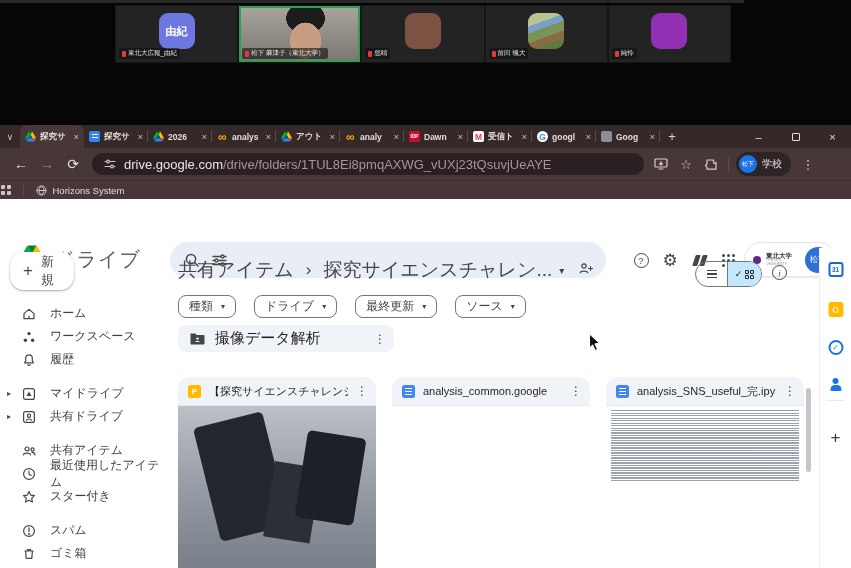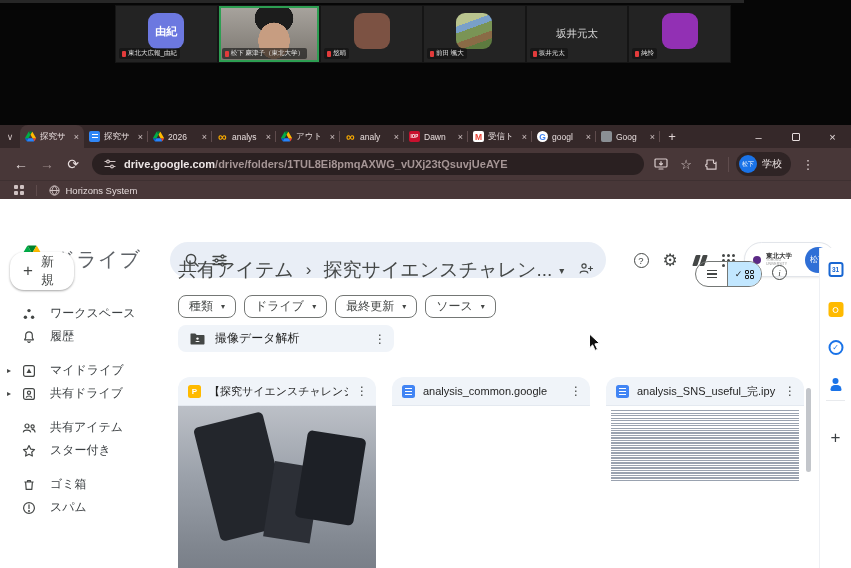--- a/index.html
+++ b/index.html
@@ -25,21 +25,21 @@
     background:rgba(15,15,15,.6);border-radius:2px;padding:1px 3px;color:#e6e6e6;font-size:6.5px;white-space:nowrap;overflow:hidden;}
   .mic-off{display:inline-block;width:4px;height:6px;background:#e23b3b;border-radius:1px;flex:none;}
   .tile-name-center{position:absolute;left:0;right:0;top:38%;text-align:center;color:#d9d9d9;font-size:10.5px;}
 
   
   .tabstrip{position:absolute;top:125px;left:0;right:0;height:23px;background:#352829;display:flex;align-items:flex-end;}
   .tab-search{width:20px;height:23px;display:flex;align-items:center;justify-content:center;color:#cfc2c2;font-size:9px;}
   .tab{width:64px;height:23px;display:flex;align-items:center;gap:4px;padding:0 5px;position:relative;color:#e6dcdc;}
   .tab.active{background:#483738;border-radius:8px 8px 0 0;}
   .tab:not(.active)::after{content:"";position:absolute;right:0;top:6px;height:11px;width:1px;background:#5f4c4d;}
-  .tab-label{flex:1;font-size:8.5px;white-space:nowrap;overflow:hidden;}
+  .tab-label{flex:1;font-size:8.5px;white-space:nowrap;overflow:hidden;font-weight:bold;}
   .tab-close{font-size:9px;color:#cfc2c2;flex:none;}
   .fav{width:11px;height:11px;flex:none;display:flex;align-items:center;justify-content:center;border-radius:2px;font-weight:bold;}
   .fav svg{width:11px;height:11px;display:block;}
   .fav-docs{background:#3086f6;}
   .fav-docs i{display:block;width:6px;height:5px;background:repeating-linear-gradient(#fff 0 1px, rgba(0,0,0,0) 1px 2.5px);}
   .fav-colab{color:#f9ab00;font-size:12px;font-weight:700;}
   .fav-iop{background:#c8102e;color:#fff;font-size:4.5px;letter-spacing:0;}
   .fav-gmail{background:#fff;color:#ea4335;font-size:8.5px;}
   .fav-google{background:#fff;border-radius:50%;color:#4285f4;font-size:8.5px;}
   .fav-generic{background:#8a8f94;}
@@ -47,30 +47,30 @@
   .win-controls{position:absolute;right:0;top:0;height:23px;display:flex;align-items:center;}
   .win-btn{width:37px;height:23px;display:flex;align-items:center;justify-content:center;color:#e6dcdc;font-size:11px;}
   .restore-box{width:8px;height:8px;border:1px solid #e6dcdc;border-radius:1px;}
 
   
   .toolbar{position:absolute;top:148px;left:0;right:0;height:32px;background:#483738;display:flex;align-items:center;padding:0 8px;}
   .nav-btn{width:26px;text-align:center;font-size:14px;color:#e8dede;}
   .nav-btn.dim{color:#9b8a8a;}
   .url-pill{margin-left:6px;width:552px;height:22px;border-radius:11px;background:#2a2021;display:flex;align-items:center;gap:8px;padding:0 12px;}
   .site-icon svg{display:block;}
-  .url-text{font-size:11px;white-space:nowrap;overflow:hidden;font-weight:bold;}
+  .url-text{font-size:13px;white-space:nowrap;overflow:hidden;}
   .url-domain{color:#ece5e5;} .url-path{color:#a59595;}
   .tb-icon{margin-left:9px;color:#d9cccc;font-size:13px;display:flex;align-items:center;justify-content:center;width:16px;}
   .tb-sep{width:1px;height:15px;background:#5f4c4d;margin:0 7px 0 9px;}
   .profile-chip{height:24px;border-radius:12px;background:#2f2425;display:flex;align-items:center;gap:5px;padding:2px 9px 2px 3px;}
   .profile-av{width:18px;height:18px;border-radius:50%;background:#1a73e8;color:#fff;font-size:6px;display:flex;align-items:center;justify-content:center;}
   .profile-name{color:#eae2e2;font-size:10px;}
 
   
-  .bookmarks{position:absolute;top:180px;left:0;right:0;height:19px;background:#483738;border-top:1px solid #3e3031;display:flex;align-items:center;padding:0 14px;}
+  .bookmarks{position:absolute;top:180px;left:0;right:0;height:19px;background:#483738;border-top:1px solid #3e3031;display:flex;align-items:center;padding:0 1px;}
   .apps2x2{display:grid;grid-template-columns:4px 4px;grid-template-rows:4px 4px;gap:1.5px;}
   .apps2x2 b{background:#cfc2c2;border-radius:1px;}
   .bm-sep{width:1px;height:11px;background:#5f4c4d;margin:0 12px;}
   .bookmark{display:flex;align-items:center;gap:6px;color:#e4dada;font-size:9.5px;}
 
   
   .drive{position:absolute;top:199px;left:0;right:0;bottom:0;background:#fff;color:#1f1f1f;}
   .d-header{position:absolute;top:12px;left:0;right:0;height:49px;margin-top:24px;}
   .d-logo{position:absolute;left:18px;top:10px;width:28px;height:26px;}
   .d-brand{position:absolute;left:55px;top:11px;font-size:20px;color:#5f6368;letter-spacing:1px;}
@@ -115,26 +115,26 @@
   .view-toggle{position:absolute;left:527px;top:13px;width:67px;height:26px;border:1px solid #747775;border-radius:13px;display:flex;overflow:hidden;}
   .seg{display:flex;align-items:center;justify-content:center;gap:3px;}
   .seg-list{width:31px;}
   .seg-grid{flex:1;background:#c2e7ff;border-left:1px solid #747775;}
   .list-ic{display:block;width:10px;height:8px;background:repeating-linear-gradient(#444746 0 1.4px, rgba(0,0,0,0) 1.4px 3.3px);}
   .seg-check{font-size:9px;color:#1f1f1f;}
   .grid-ic{display:grid;grid-template-columns:4px 4px;grid-template-rows:4px 4px;gap:1px;}
   .grid-ic b{border:1px solid #1f1f1f;border-radius:1px;}
   .info-circle{position:absolute;left:604px;top:17px;width:15px;height:15px;border:1.3px solid #444746;border-radius:50%;
     display:flex;align-items:center;justify-content:center;font-size:9px;color:#444746;font-family:"Liberation Serif",serif;font-style:italic;}
-  .chips{position:absolute;left:10px;top:47px;display:flex;gap:8px;}
+  .chips{position:absolute;left:10px;top:47px;display:flex;gap:18px;}
   .chip{height:23px;border:1px solid #747775;border-radius:8px;display:flex;align-items:center;gap:8px;padding:0 10px;font-size:12px;color:#444746;}
   .chip .caret{font-size:8px;}
   .folder-chip{position:absolute;left:10px;top:77px;width:216px;height:27px;background:#f0f4f9;border-radius:8px;
     display:flex;align-items:center;gap:10px;padding:0 8px 0 12px;}
-  .folder-chip .fname{flex:1;font-size:12px;color:#1f1f1f;white-space:nowrap;overflow:hidden;}
+  .folder-chip .fname{flex:1;font-size:15px;color:#1f1f1f;white-space:nowrap;overflow:hidden;}
   .kebab{color:#444746;font-size:12px;width:12px;text-align:center;}
 
   .card{position:absolute;top:129px;width:198px;height:230px;background:#f0f4f9;border-radius:12px;overflow:hidden;}
   .card1{left:10px;} .card2{left:224px;} .card3{left:438px;}
   .card-head{height:28px;display:flex;align-items:center;gap:8px;padding:0 8px 0 10px;}
   .card-title{flex:1;font-size:11px;color:#1f1f1f;white-space:nowrap;overflow:hidden;}
   .ficon{width:13px;height:13px;border-radius:2.5px;flex:none;display:flex;align-items:center;justify-content:center;}
   .ficon-slides{background:#ffba00;color:#fff;font-size:8px;font-weight:bold;}
   .ficon-nb{background:#4285f4;}
   .ficon-nb i{display:block;width:7px;height:7px;background:repeating-linear-gradient(#fff 0 1px, rgba(0,0,0,0) 1px 2.8px);}
@@ -197,27 +197,20 @@
       </div>
 
       <div class="tile">
         <div class="tile-avatar av-house"></div>
         <div class="tile-label">
           <span class="mic-off"></span>
           <span>前田 颯大</span>
         </div>
       </div>
 
-      <div class="tile">
-        <div class="tile-name-center">坂井元太</div>
-        <div class="tile-label">
-          <span class="mic-off"></span>
-          <span>坂井元太</span>
-        </div>
-      </div>
 
       <div class="tile">
         <div class="tile-avatar av-purple"></div>
         <div class="tile-label">
           <span class="mic-off"></span>
           <span>純怜</span>
         </div>
       </div>
 
     </div>
@@ -440,20 +433,28 @@
     <div class="sidebar">
       <div class="new-btn">
         <span class="new-plus">+</span>
         <span class="new-label">新規</span>
       </div>
 
       <div class="nav">
         <div class="nav-group">
           <div class="nav-item">
             <span class="nicon">
+                <svg viewBox="0 0 16 16" fill="none" stroke="#444746" stroke-width="1.2" stroke-linejoin="round">
+                  <path d="M3 7.6L8 3.4l5 4.2v5.1H3zM8 12.7V9.8"></path>
+                </svg>
+              </span>
+            <span class="nlabel">ホーム</span>
+          </div>
+          <div class="nav-item">
+            <span class="nicon">
                 <svg viewBox="0 0 16 16" fill="#444746">
                   <circle cx="8" cy="4.6" r="1.7"></circle>
                   <circle cx="4.4" cy="11.2" r="1.7"></circle>
                   <circle cx="11.6" cy="11.2" r="1.7"></circle>
                 </svg>
               </span>
             <span class="nlabel">ワークスペース</span>
           </div>
           <div class="nav-item">
             <span class="nicon">
@@ -496,46 +497,55 @@
                   <circle cx="6" cy="6" r="2"></circle>
                   <path d="M2.4 12c.5-2.4 6.7-2.4 7.2 0"></path>
                   <circle cx="11.6" cy="6.5" r="1.6"></circle>
                   <path d="M11 9.4c1.9.1 2.8 1.2 3 2.6"></path>
                 </svg>
               </span>
             <span class="nlabel">共有アイテム</span>
           </div>
           <div class="nav-item">
             <span class="nicon">
+                <svg viewBox="0 0 16 16" fill="none" stroke="#444746" stroke-width="1.2" stroke-linecap="round">
+                  <circle cx="8" cy="8" r="5.4"></circle>
+                  <path d="M8 5v3.2l2.2 1.3"></path>
+                </svg>
+              </span>
+            <span class="nlabel">最近使用したアイテム</span>
+          </div>
+          <div class="nav-item">
+            <span class="nicon">
                 <svg viewBox="0 0 16 16" fill="none" stroke="#444746" stroke-width="1.2" stroke-linejoin="round">
                   <path d="M8 2.6l1.7 3.5 3.8.5-2.8 2.6.7 3.8L8 11.2l-3.4 1.8.7-3.8-2.8-2.6 3.8-.5z"></path>
                 </svg>
               </span>
             <span class="nlabel">スター付き</span>
           </div>
         </div>
 
         <div class="nav-group">
-          <div class="nav-item">
-            <span class="nicon">
-                <svg viewBox="0 0 16 16" fill="none" stroke="#444746" stroke-width="1.2" stroke-linejoin="round">
-                  <path d="M4.6 5h6.8l-.6 7.4H5.2zM3.4 5h9.2M6.5 5V3.6h3V5"></path>
-                </svg>
-              </span>
-            <span class="nlabel">ゴミ箱</span>
-          </div>
           <div class="nav-item">
             <span class="nicon">
                 <svg viewBox="0 0 16 16" fill="none" stroke="#444746" stroke-width="1.2" stroke-linecap="round">
                   <circle cx="8" cy="8" r="5.4"></circle>
                   <path d="M8 4.8v3.6"></path>
                   <circle cx="8" cy="10.9" r=".4" fill="#444746"></circle>
                 </svg>
               </span>
             <span class="nlabel">スパム</span>
+          </div>
+          <div class="nav-item">
+            <span class="nicon">
+                <svg viewBox="0 0 16 16" fill="none" stroke="#444746" stroke-width="1.2" stroke-linejoin="round">
+                  <path d="M4.6 5h6.8l-.6 7.4H5.2zM3.4 5h9.2M6.5 5V3.6h3V5"></path>
+                </svg>
+              </span>
+            <span class="nlabel">ゴミ箱</span>
           </div>
           <div class="nav-item">
             
             
           </div>
         </div>
       </div>
     </div>
 
     <div class="content">

